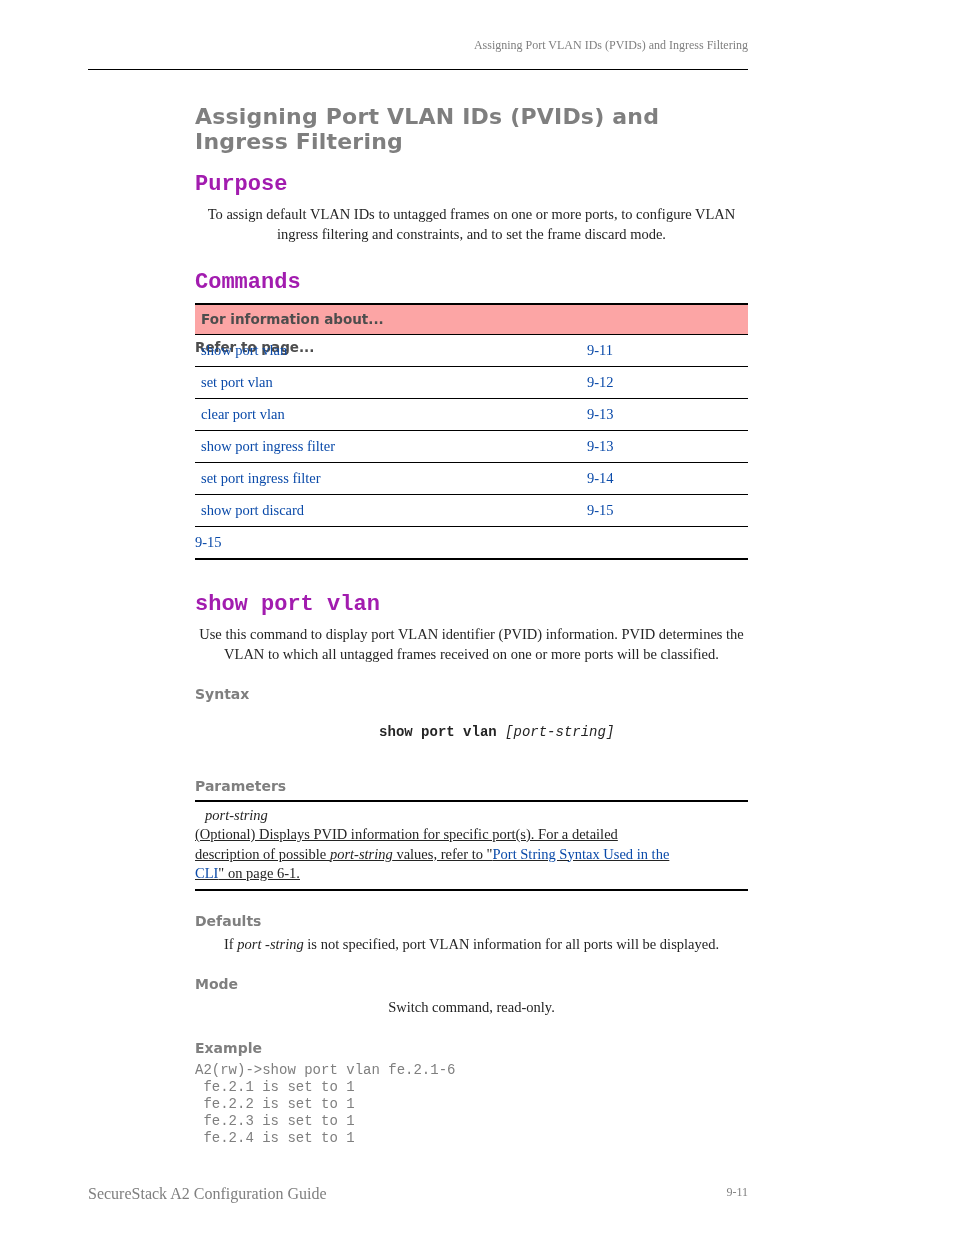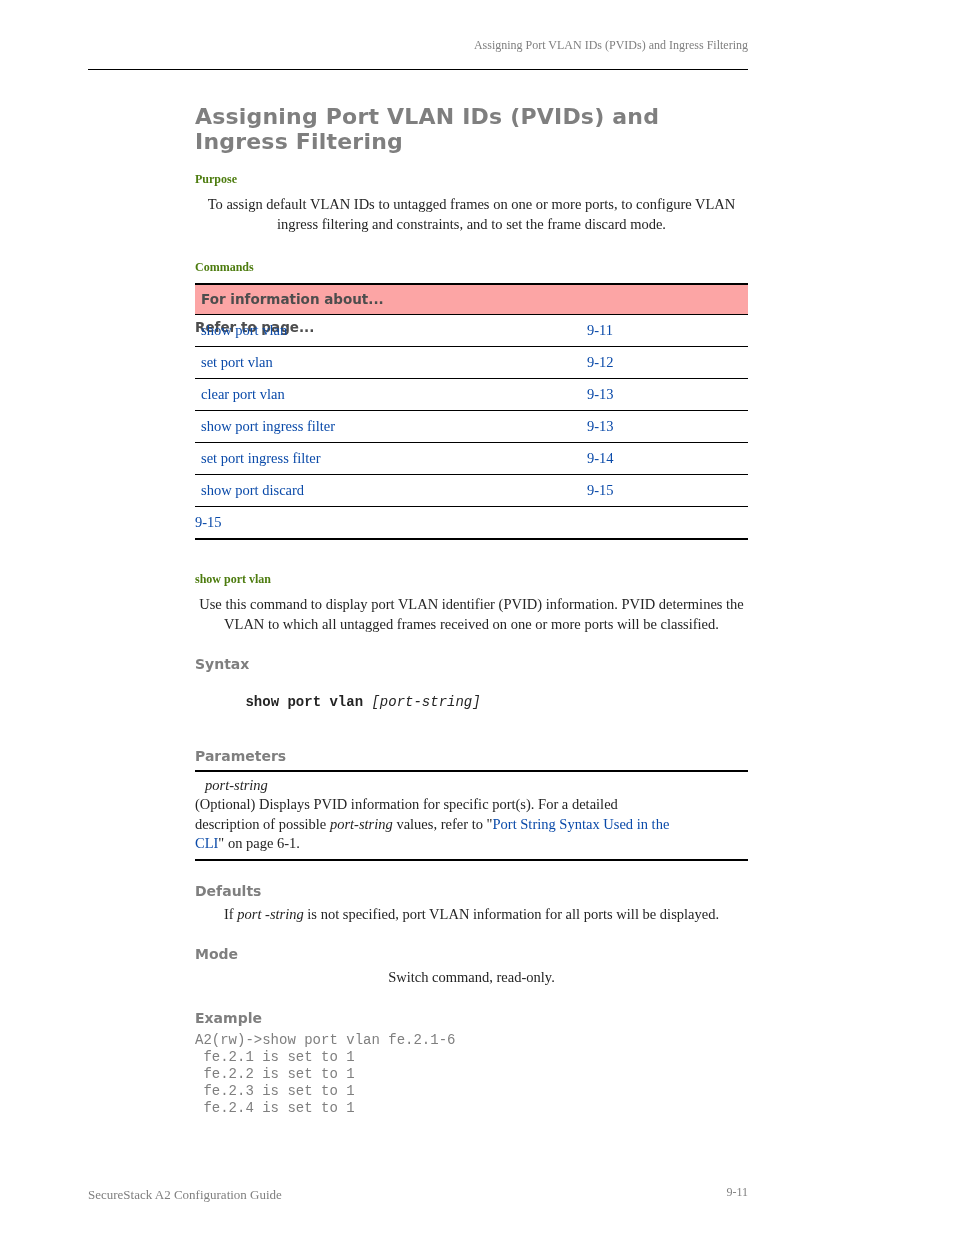--- a/index.html
+++ b/index.html
@@ -42,24 +42,24 @@
   }
   h2.h-section {
     font-family: "Trebuchet MS", "DejaVu Sans", Arial, sans-serif;
     font-size: 22px;
     font-weight: bold;
     color: #7f7f7f;
     margin: 0 0 16px 0;
     letter-spacing: 0.2px;
   }
   h3.h-sub {
-    font-family: Liberation Serif, serif;
-    font-size: 12px;
-    font-weight: bold;
-    color: #4d7c0f;
+    font-family: Liberation Mono, monospace;
+    font-size: 22px;
+    font-weight: bold;
+    color: #a21caf;
     margin: 26px 0 8px 0;
   }
   h3.h-sub.tight { margin-top: 18px; }
   h4.h-minor {
     font-family: "Trebuchet MS", "DejaVu Sans", Arial, sans-serif;
     font-size: 14px;
     font-weight: bold;
     color: #7f7f7f;
     margin: 22px 0 6px 0;
   }
@@ -69,20 +69,21 @@
     margin: 0 0 10px 0;
     text-align: center;
   }
   .italic { font-style: italic; }
   a.xref { color: #0a4aa9; text-decoration: none; }
   .mono, pre.mono {
     font-family: "Courier New", Courier, monospace;
     font-size: 14px;
     white-space: pre;
     margin: 0;
+    text-align: center;
   }
   
   .cmd-outer {
     margin-top: 4px;
   }
   .cmd-head {
     border-top: 2px solid #000;
     border-bottom: 1px solid #000;
     background: #fca5a5;
     height: 29px;
@@ -127,38 +128,39 @@
     font-style: italic;
     font-size: 14.5px;
     padding-left: 10px;
   }
   .param-outer .pdesc {
     display: inline-block;
     width: 475px;
     vertical-align: top;
     font-size: 14.5px;
     line-height: 19.5px;
+    text-decoration: underline;
   }
   
   .ex {
     font-family: "Courier New", Courier, monospace;
     font-size: 14px;
     color: #7f7f7f;
     line-height: 17px;
     margin-top: 2px;
     white-space: pre;
   }
   .footer {
     position: absolute;
     bottom: 32px;
     left: 88px;
     right: 86px;
   }
   .footer .fl {
-    font-size: 13px;
+    font-size: 16px;
     color: #7f7f7f;
   }
   .footer .fr {
     float: right;
     font-size: 12px;
     color: #7f7f7f;
   }
 </style>
 </head>
 <body>

